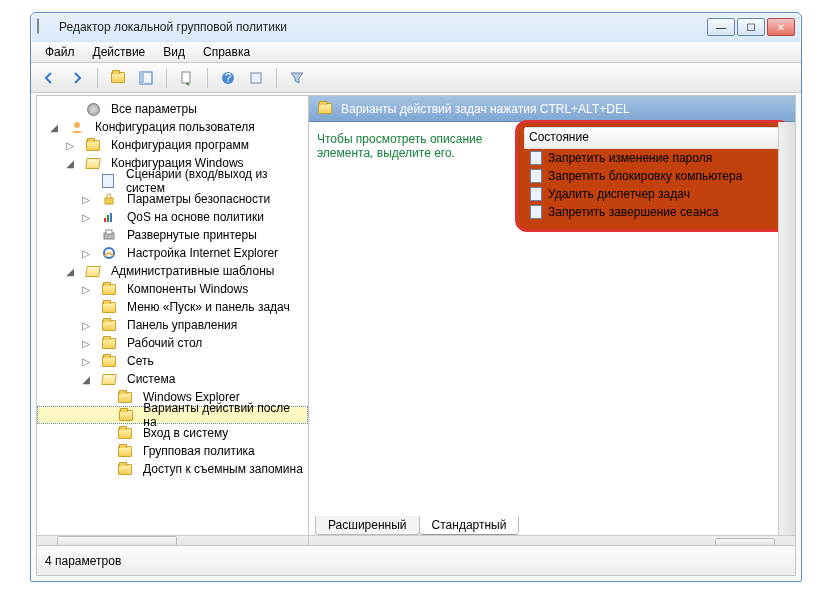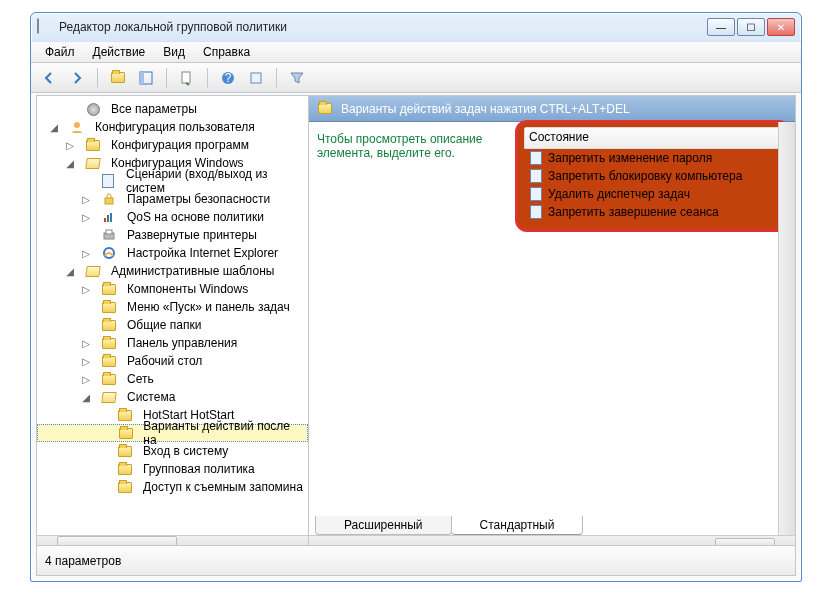--- a/index.html
+++ b/index.html
@@ -48,21 +48,21 @@
 .list-col { flex:1; position:relative;}
 .callout { position:absolute; left:0px; top:-2px; right:4px; border:3px solid #d33; border-radius:12px; padding:4px 6px 8px 6px; background:#c2410c;}
 .col-head { font-weight:400; padding:2px 4px 4px 4px; background:linear-gradient(#fdfdfd,#eee); border:1px solid #ddd; border-radius:2px 2px 0 0;}
 .setting-row { display:flex; align-items:center; height:18px; gap:4px; padding:0 4px;}
 .setting-row .sicon{width:16px;height:16px;display:flex;align-items:center;justify-content:center;}
 .rp-sb-v { position:absolute; right:0; top:0; bottom:17px; width:17px; background:linear-gradient(90deg,#f0f0f0,#e0e0e0); border-left:1px solid #ccc;}
 .rp-sb-h { position:absolute; left:0; right:0; bottom:0; height:17px; background:linear-gradient(#f0f0f0,#e0e0e0); border-top:1px solid #ccc; display:flex; align-items:center;}
 .rp-sb-h .thumb{margin-left:auto; margin-right:20px; width:60px;height:12px;background:linear-gradient(#f8f8f8,#d8d8d8);border:1px solid #bbb;border-radius:2px;}
 
 .tabs { position:absolute; left:0; bottom:17px; height:20px; display:flex; align-items:flex-end; padding-left:6px;}
-.tab { padding:2px 28px; border:1px solid #bbb; border-top:none; background:#f4f4f4; border-radius:0 0 4px 4px; margin-right:-1px;}
+.tab { padding:2px 12px; border:1px solid #bbb; border-top:none; background:#f4f4f4; border-radius:0 0 4px 4px; margin-right:-1px;}
 .tab.active { background:#fff; border-bottom-color:#999;}
 
 .statusbar { position:absolute; left:5px; right:5px; bottom:5px; height:31px; background:linear-gradient(#fdfdfd,#ececec); border:1px solid #c7c7c7; display:flex; align-items:center; padding:0 8px;}
 
 
 .i-fold{width:14px;height:11px;background:linear-gradient(#fff2b0,#f3cf5a);border:1px solid #c9a227;border-radius:1px;position:relative}
 .i-fold:before{content:"";position:absolute;left:0;top:-3px;width:6px;height:3px;background:#f3cf5a;border:1px solid #c9a227;border-bottom:none;border-radius:1px 1px 0 0}
 .i-fold-open{width:14px;height:11px;background:linear-gradient(#fff8d0,#f8dd7a);border:1px solid #c9a227;border-radius:1px;transform:skewX(-8deg)}
 .i-doc{width:12px;height:14px;background:#fff;border:1px solid #888;border-radius:1px}
 .i-cog{width:13px;height:13px;border-radius:50%;background:radial-gradient(#ddd,#999);border:1px solid #777}
@@ -234,27 +234,20 @@
             <span class="label">Компоненты Windows</span>
           </div>
         <div class="row ind3">
             <span class="toggle"></span>
             <span class="ticon">
               <span class="i-fold"></span>
             </span>
             <span class="label">Меню «Пуск» и панель задач</span>
           </div>
         <div class="row ind3">
-            <span class="toggle"></span>
-            <span class="ticon">
-              <span class="i-fold"></span>
-            </span>
-            <span class="label">Общие папки</span>
-          </div>
-        <div class="row ind3">
             <span class="toggle">▷</span>
             <span class="ticon">
               <span class="i-fold"></span>
             </span>
             <span class="label">Панель управления</span>
           </div>
         <div class="row ind3">
             <span class="toggle">▷</span>
             <span class="ticon">
               <span class="i-fold"></span>
@@ -273,21 +266,21 @@
             <span class="ticon">
               <span class="i-fold-open"></span>
             </span>
             <span class="label">Система</span>
           </div>
         <div class="row ind4">
             <span class="toggle"></span>
             <span class="ticon">
               <span class="i-fold"></span>
             </span>
-            <span class="label">HotStart HotStart</span>
+            <span class="label">Windows Explorer</span>
           </div>
         <div class="row ind4 sel">
             <span class="toggle"></span>
             <span class="ticon">
               <span class="i-fold"></span>
             </span>
             <span class="label">Варианты действий после на</span>
           </div>
         <div class="row ind4">
             <span class="toggle"></span>

